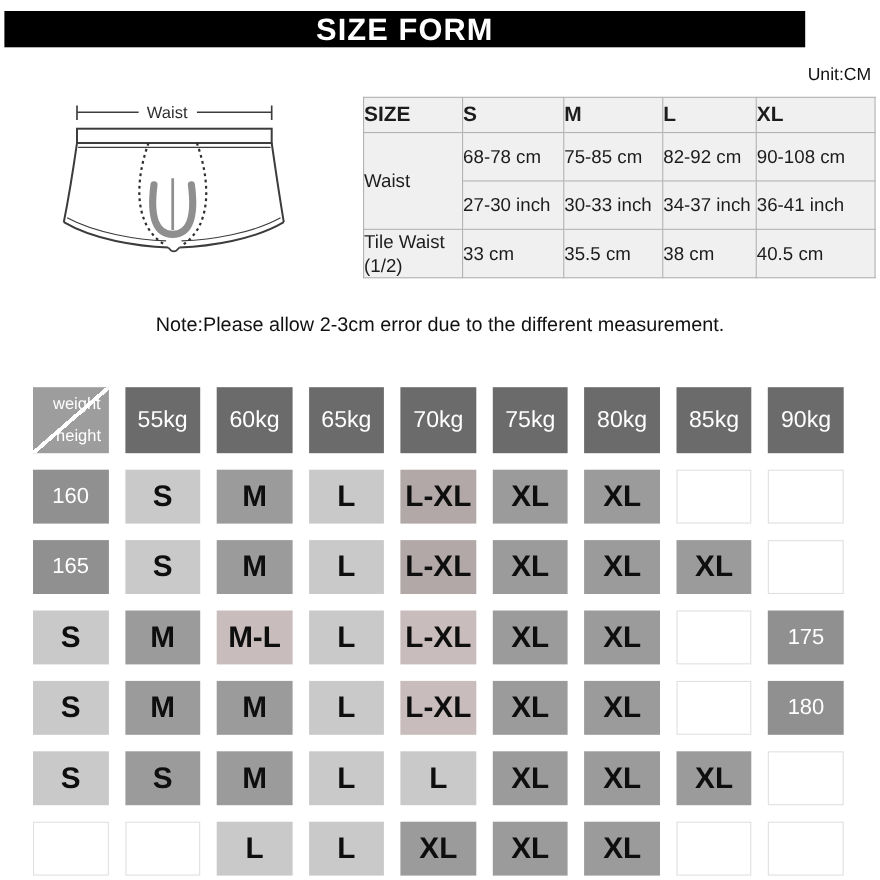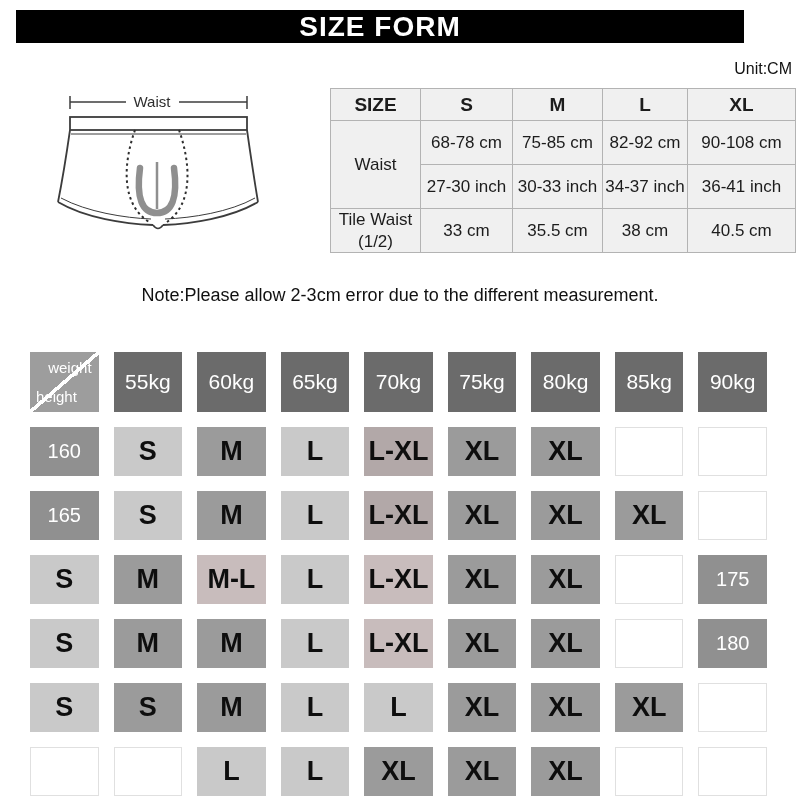--- a/index.html
+++ b/index.html
@@ -1,57 +1,57 @@
 <!DOCTYPE html>
 <html style="--banner-bg: #000000; --banner-text: #ffffff; --header-weight: #6b6b6b; --header-height: #909090; --corner-bg: #9d9d9d; --cell-light: #c9c9c9; --cell-mid: #9b9b9b; --cell-pink-dark: #b2a8a8; --cell-pink-light: #c8bcbc; --empty-border: #e0e0e0; --table-bg: #f0f0f0; --table-border: #b3b3b3;"><head>
 <meta charset="utf-8">
 <style>
   * { box-sizing: border-box; margin: 0; padding: 0; }
   html,body { width:800px; height:800px; background:#ffffff;
     font-family:"Liberation Sans", sans-serif; }
   .page { position:relative; width:800px; height:800px; overflow:hidden; }
 
   
-  .banner { position:absolute; left:16px; top:10px; width:728px; height:33px;
+  .banner { position:absolute; left:4px; top:10px; width:728px; height:33px;
     background:var(--banner-bg,#000); color:var(--banner-text,#fff);
     display:flex; align-items:center; justify-content:center; }
   .banner span { font-size:28px; font-weight:700; letter-spacing:1px; }
 
   
   .unit { position:absolute; top:60px; right:8px; font-size:16px; color:#111; }
 
   
   .figure { position:absolute; left:55px; top:92px; width:215px; height:155px; }
   .figure svg text { font-family:"Liberation Sans", sans-serif; }
 
   
   .size-table { position:absolute; left:330px; top:88px; width:465px;
     border-collapse:collapse; table-layout:fixed;
     background:var(--table-bg,#f0f0f0); }
   .size-table td { border:1px solid var(--table-border,#b3b3b3);
-    text-align:center; vertical-align:middle; color:#1c1c1c; font-size:17px;margin-top:20px; }
+    text-align:left; vertical-align:middle; color:#1c1c1c; font-size:17px;margin-top:20px; }
   .size-table tr.hdr td { height:32px; font-weight:700; font-size:19px; }
   .size-table tr.val td { height:44px; }
   .size-table .lbl2 span { display:block; line-height:1.25; }
 
   
   .note { position:absolute; left:0; top:285px; width:800px; text-align:center;
     font-size:18px; color:#111; }
 
   
   .matrix { position:absolute; left:30px; top:352px; width:737px;
     display:grid; grid-template-columns:repeat(9,1fr);
     grid-template-rows:60px repeat(7,49px); gap:15px; background:#fff; }
   .cell { display:flex; align-items:center; justify-content:center; }
   .corner { position:relative; color:#fff;
     background:
       linear-gradient(to bottom right, rgba(0,0,0,0) 48%, #fff 48%, #fff 52%, rgba(0,0,0,0) 52%),
       var(--corner-bg,#9d9d9d); }
   .corner .w { position:absolute; top:7px; right:7px; font-size:15px; }
-  .corner .h { position:absolute; bottom:7px; left:6px; font-size:15px;text-align:right; }
+  .corner .h { position:absolute; bottom:7px; left:21px; font-size:15px;text-align:right; }
   .whead { background:var(--header-weight,#6b6b6b); color:#fff; font-size:21px; }
   .hhead { background:var(--header-height,#909090); color:#fff; font-size:20px; }
   .dcell { font-size:27px; font-weight:700; color:#0e0e0e; }
   .c-light    { background:var(--cell-light,#c9c9c9); }
   .c-mid      { background:var(--cell-mid,#9b9b9b); }
   .c-pinkdark { background:var(--cell-pink-dark,#b2a8a8); }
   .c-pinklight{ background:var(--cell-pink-light,#c8bcbc); }
   .c-empty    { background:#ffffff; border:1px solid var(--empty-border,#e0e0e0); }
 </style>
 </head>

